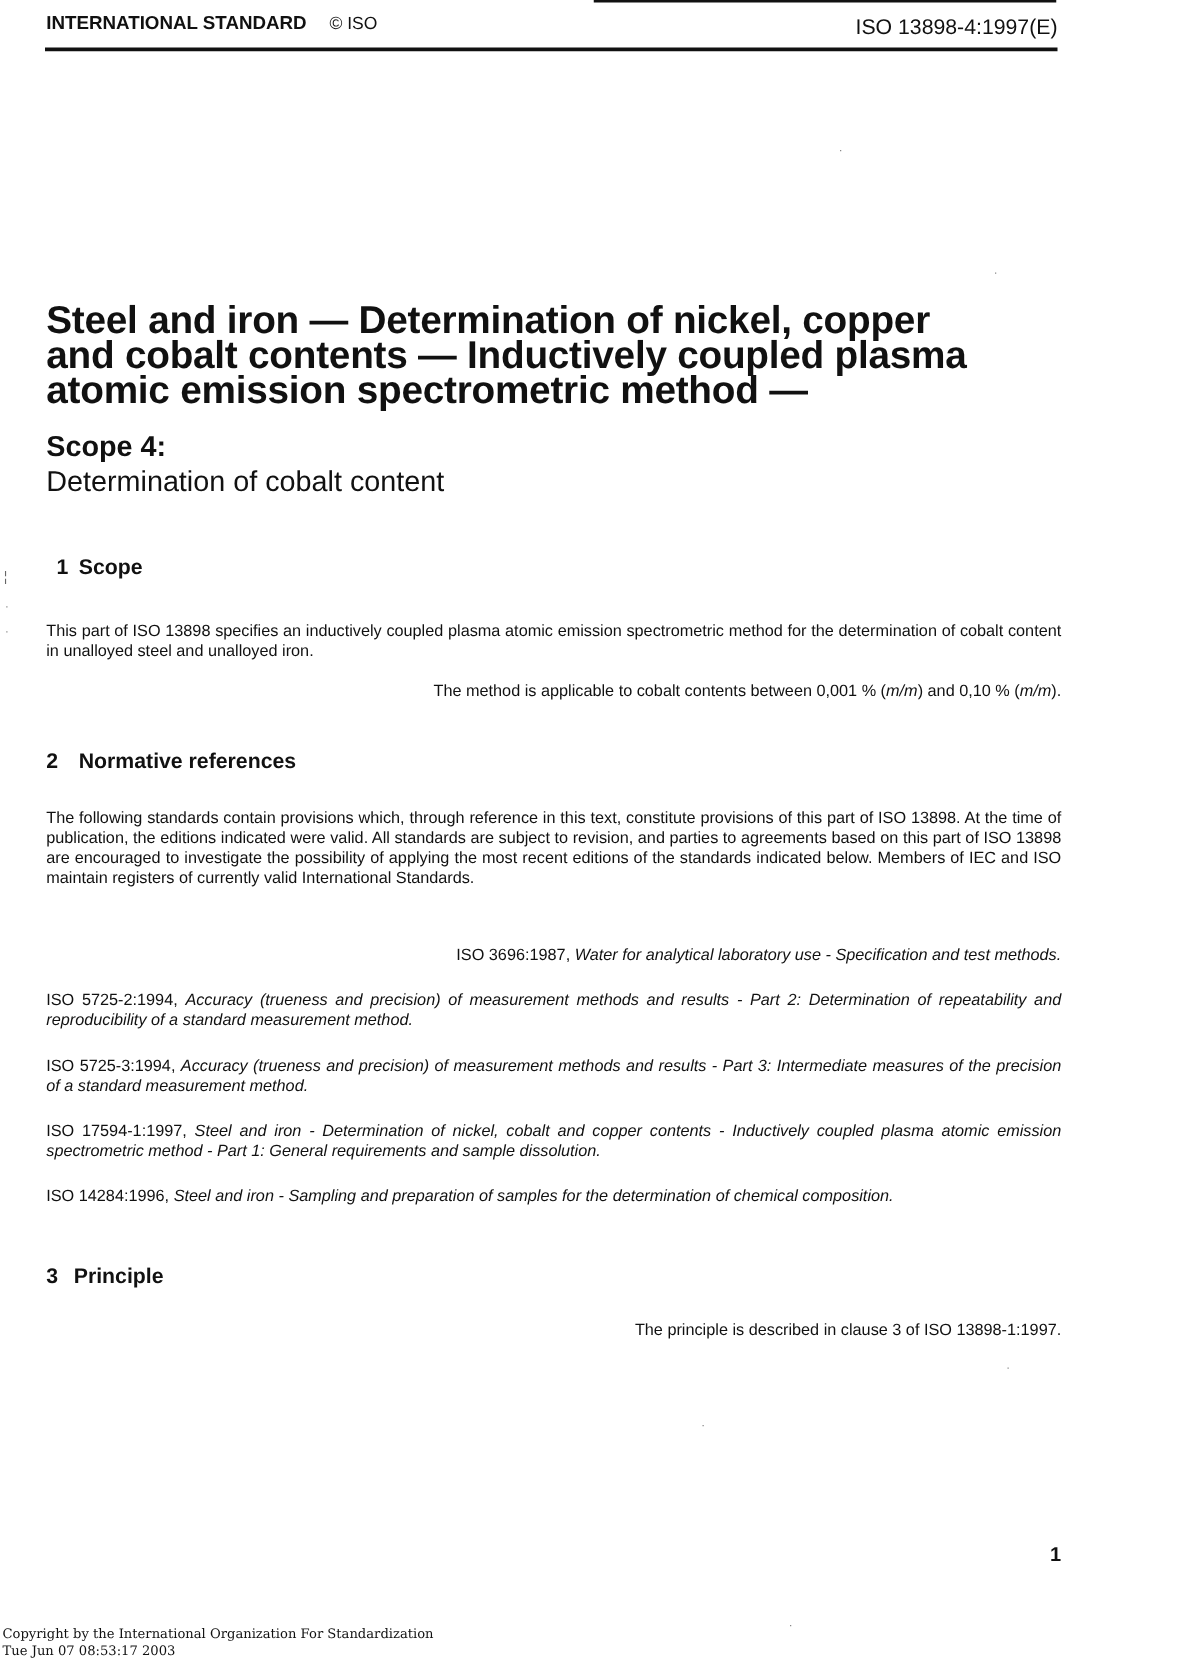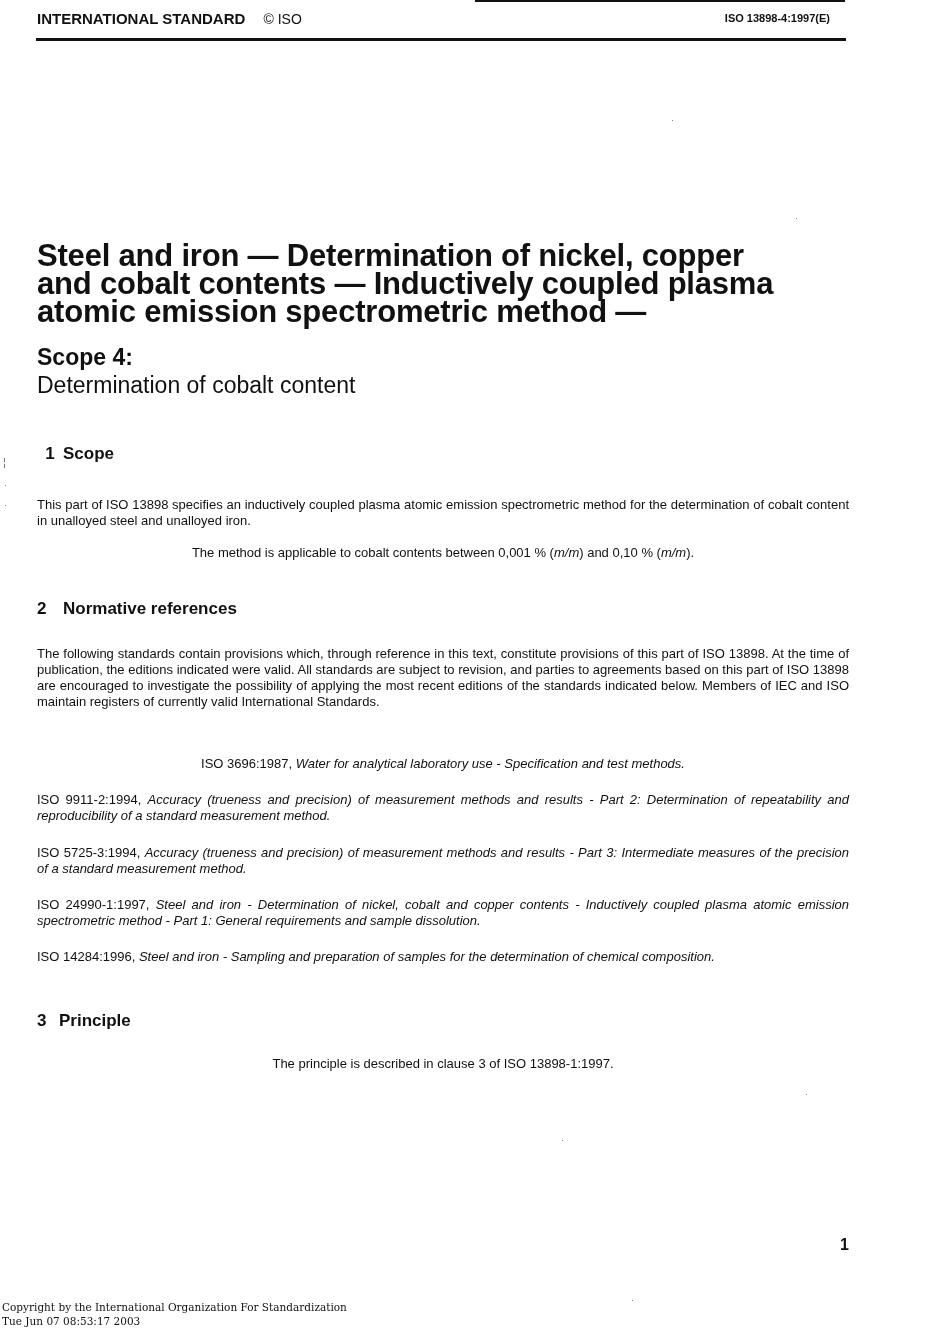--- a/index.html
+++ b/index.html
@@ -6,21 +6,21 @@
     body {
       width: 950px; height: 1344px; position: relative; overflow: hidden;
       font-family: "Liberation Sans", sans-serif; color: #111;
     }
     .top-rule-left { position: absolute; left: 475px; top: 0; width: 370px; height: 2px; background: #111; }
     .header-left {
       position: absolute; left: 37px; top: 10px; font-weight: bold; font-size: 15px; letter-spacing: 0px;
     }
     .header-left .iso-mark { font-weight: normal; font-size: 14px; margin-left: 14px; }
     .header-right {
-      position: absolute; right: 120px; top: 12px; font-weight: bold; font-size: 11px;
+      position: absolute; right: 104px; top: 12px; font-weight: normal; font-size: 17px;
     }
     .header-rule {
       position: absolute; left: 36px; top: 38px; width: 810px; height: 3px; background: #111;
     }
     .title {
       position: absolute; left: 37px; top: 242px; width: 760px;
       font-size: 31px; font-weight: bold; line-height: 28px; letter-spacing: -0.2px;
     }
     .part-label {
       position: absolute; left: 37px; top: 344px; font-size: 23px; font-weight: bold;
@@ -29,21 +29,21 @@
       position: absolute; left: 37px; top: 372px; font-size: 23px;
     }
     .section-heading {
       position: absolute; left: 37px; font-size: 17px; font-weight: bold;
     }
     .section-heading .num { display: inline-block; width: 26px; }
     .para {
       position: absolute; left: 37px; width: 812px;
       font-size: 13px; line-height: 16px; text-align: justify;
     }
-    .para.single { text-align: center; }
+    .para.single { text-align: right; }
     .para i { font-style: italic; }
     .page-number {
       position: absolute; left: 840px; top: 1236px; font-size: 16px; font-weight: bold;
     }
     .footer {
       position: absolute; left: 2px; top: 1300px;
       font-family: "DejaVu Serif", serif; font-size: 10.5px; line-height: 14px; color: #111;
     }
     .margin-mark { position: absolute; left: 3px; color: #666; font-size: 11px; }
     .speck { position: absolute; width: 1px; height: 1px; background: #888; }
@@ -77,29 +77,29 @@
 <div class="section-heading" style="top:599px;">
   <span class="num">2</span><span>Normative references</span>
 </div>
 <div class="para" style="top:646px;">The following standards contain provisions which, through reference in this text, constitute provisions of this part of ISO 13898. At the time of publication, the editions indicated were valid. All standards are subject to revision, and parties to agreements based on this part of ISO 13898 are encouraged to investigate the possibility of applying the most recent editions of the standards indicated below. Members of IEC and ISO maintain registers of currently valid International Standards.</div>
 
 <div class="para single" style="top:756px;">
   <span>ISO 3696:1987,</span>
   <i>Water for analytical laboratory use - Specification and test methods.</i>
 </div>
 <div class="para" style="top:792px;">
-  <span>ISO 9911-2:1994,</span>
+  <span>ISO 5725-2:1994,</span>
   <i>Accuracy (trueness and precision) of measurement methods and results - Part 2: Determination of repeatability and reproducibility of a standard measurement method.</i>
 </div>
 <div class="para" style="top:845px;">
   <span>ISO 5725-3:1994,</span>
   <i>Accuracy (trueness and precision) of measurement methods and results - Part 3: Intermediate measures of the precision of a standard measurement method.</i>
 </div>
 <div class="para" style="top:897px;">
-  <span>ISO 24990-1:1997,</span>
+  <span>ISO 17594-1:1997,</span>
   <i>Steel and iron - Determination of nickel, cobalt and copper contents - Inductively coupled plasma atomic emission spectrometric method - Part 1: General requirements and sample dissolution.</i>
 </div>
 <div class="para" style="top:949px;">
   <span>ISO 14284:1996,</span>
   <i>Steel and iron - Sampling and preparation of samples for the determination of chemical composition.</i>
 </div>
 
 <div class="section-heading" style="top:1011px;">
   <span class="num" style="width:22px;">3</span><span>Principle</span>
 </div>

